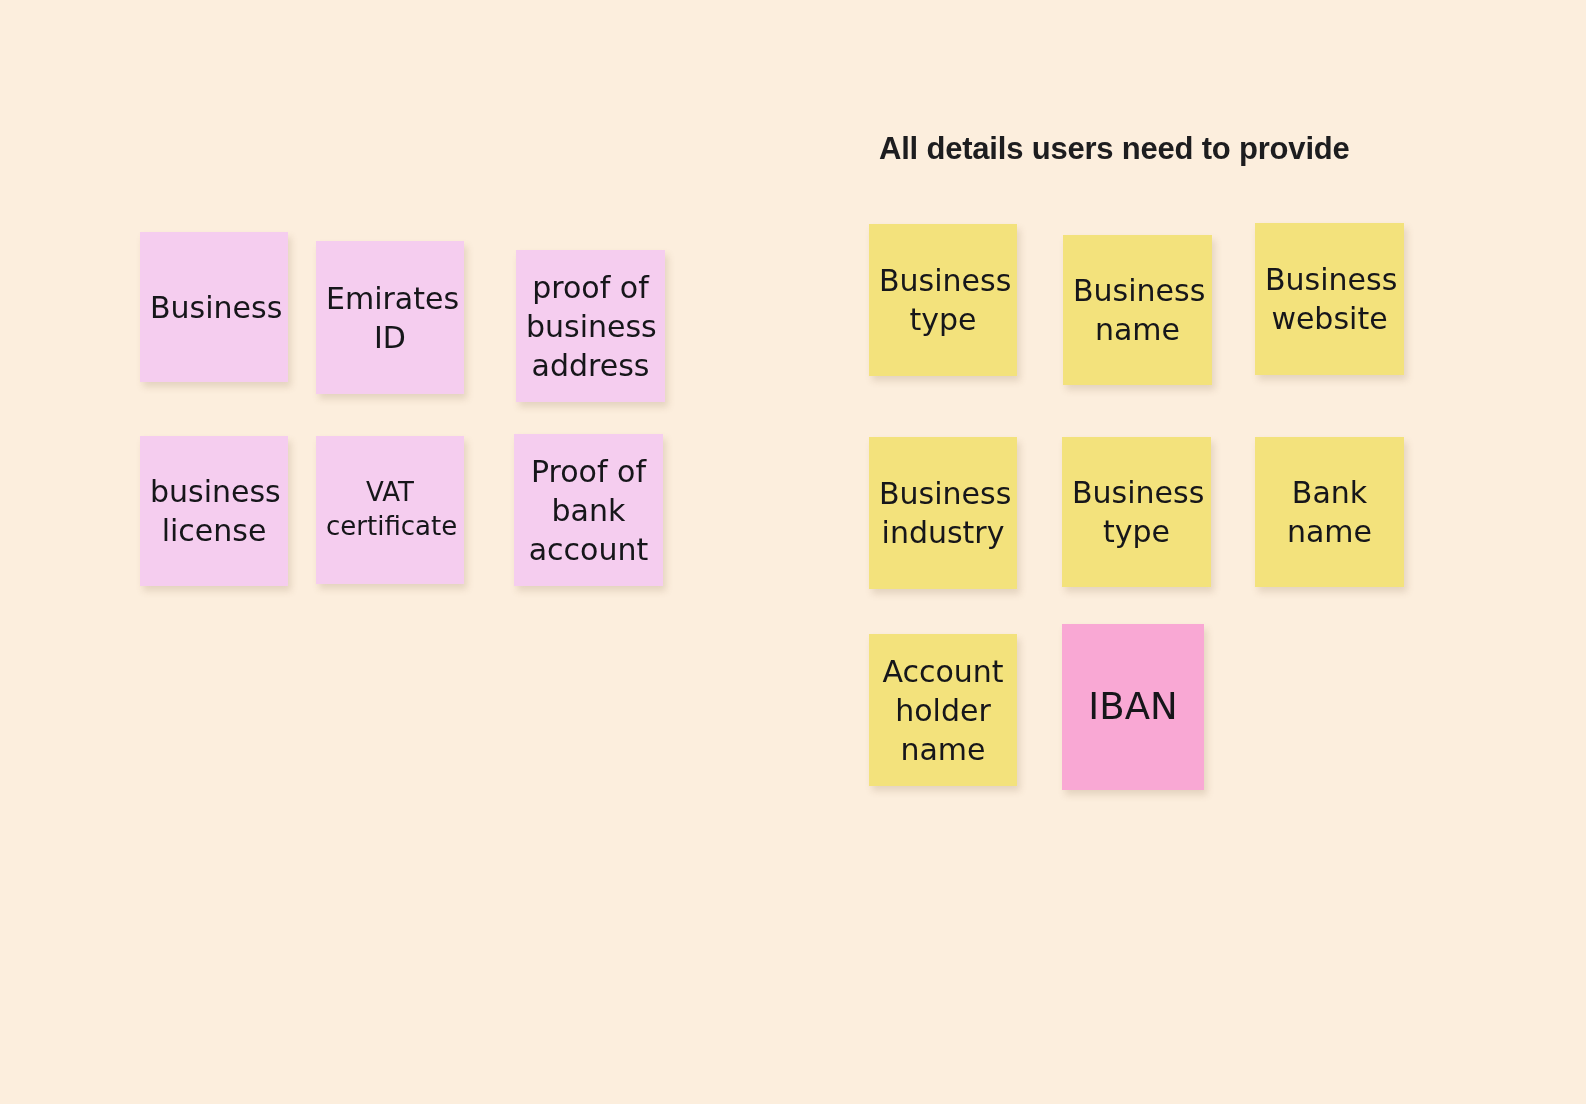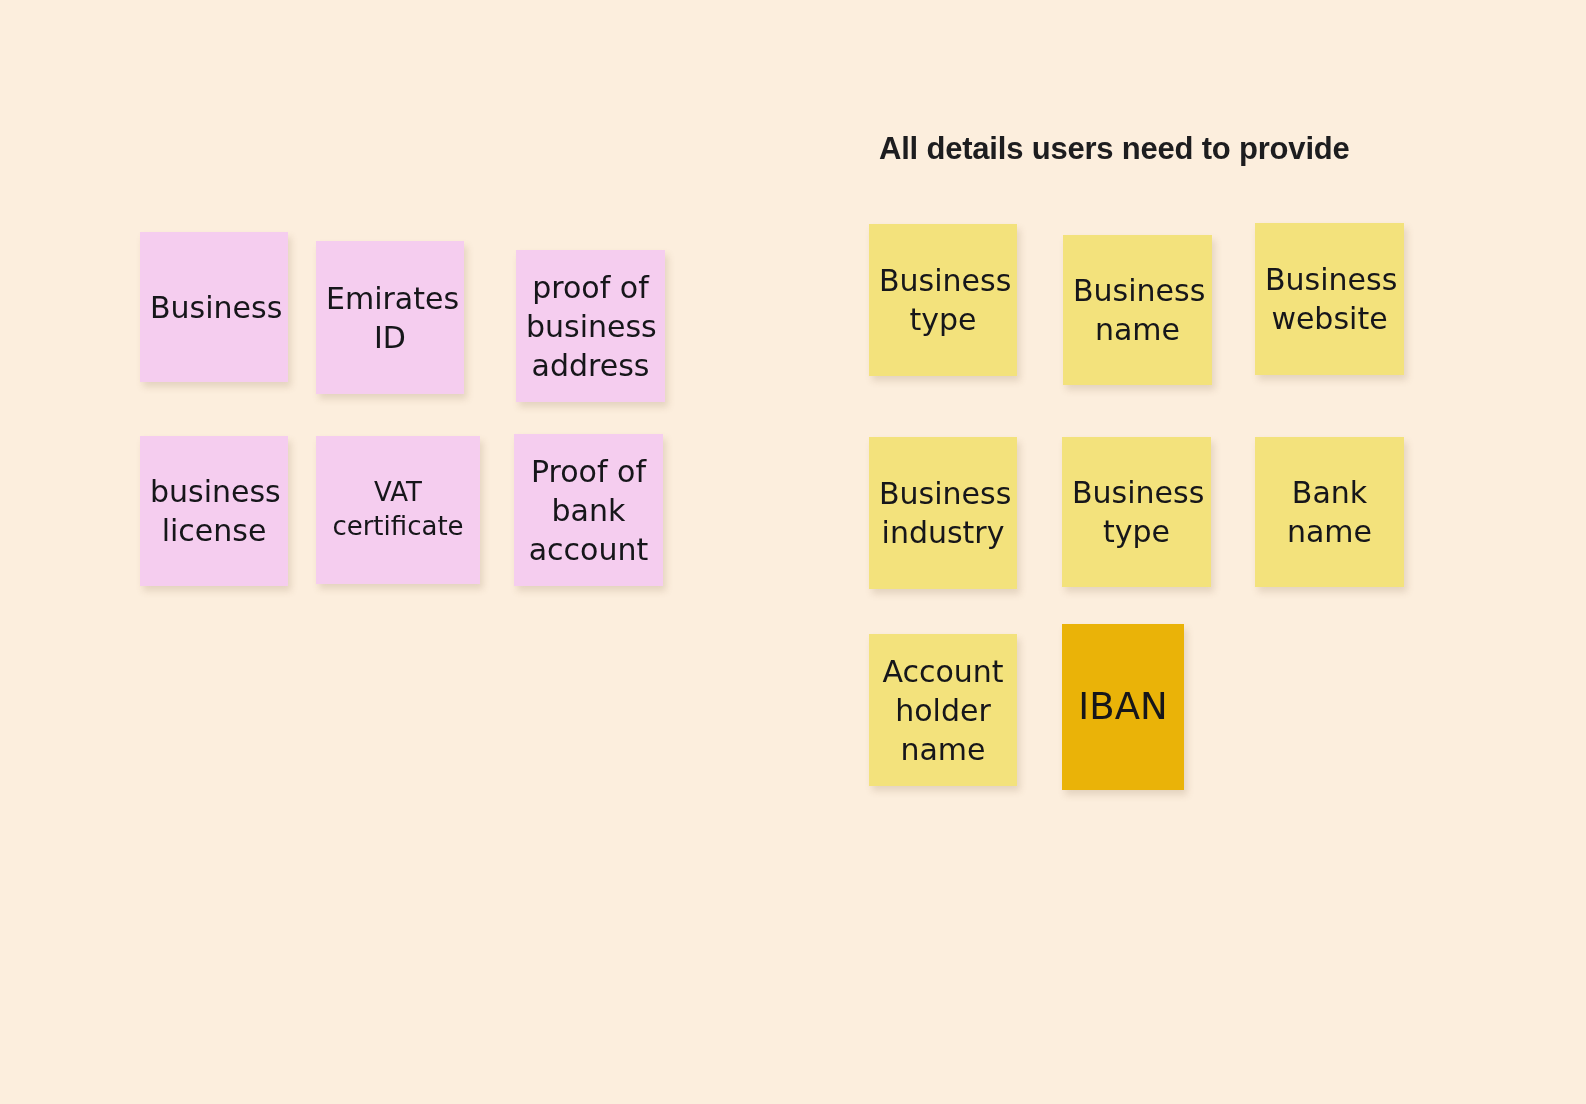--- a/index.html
+++ b/index.html
@@ -78,21 +78,21 @@
       </div>
       <div class="note pink" style="left: 516px; top: 250px; width: 149px; height: 152px; background: rgb(245, 205, 239);">
         <span class="note-text">proof of
 business
 address</span>
       </div>
       <div class="note pink" style="left: 140px; top: 436px; width: 148px; height: 150px; background: rgb(245, 205, 239);">
         <span class="note-text">business
 license</span>
       </div>
-      <div class="note pink small-text" style="left: 316px; top: 436px; width: 164px; height: 148px; background: rgb(245, 205, 239);">
+      <div class="note pink small-text" style="left: 316px; top: 436px; width: 148px; height: 148px; background: rgb(245, 205, 239);">
         <span class="note-text">VAT
 certificate</span>
       </div>
       <div class="note pink" style="left: 514px; top: 434px; width: 149px; height: 152px; background: rgb(245, 205, 239);">
         <span class="note-text">Proof of
 bank
 account</span>
       </div>
     </div>
   <div id="details-group">
@@ -118,18 +118,18 @@
       </div>
       <div class="note yellow" style="left: 1255px; top: 437px; width: 149px; height: 150px; background: rgb(243, 226, 124);">
         <span class="note-text">Bank
 name</span>
       </div>
       <div class="note yellow" style="left: 869px; top: 634px; width: 148px; height: 152px; background: rgb(243, 226, 124);">
         <span class="note-text">Account
 holder
 name</span>
       </div>
-      <div class="note yellow large-text" style="left: 1062px; top: 624px; width: 122px; height: 166px; background: #eab308;">
+      <div class="note yellow large-text" style="left: 1062px; top: 624px; width: 142px; height: 166px; background: #f9a8d4;">
         <span class="note-text">IBAN</span>
       </div>
     </div>
 
 </div>
 
 </body></html>

